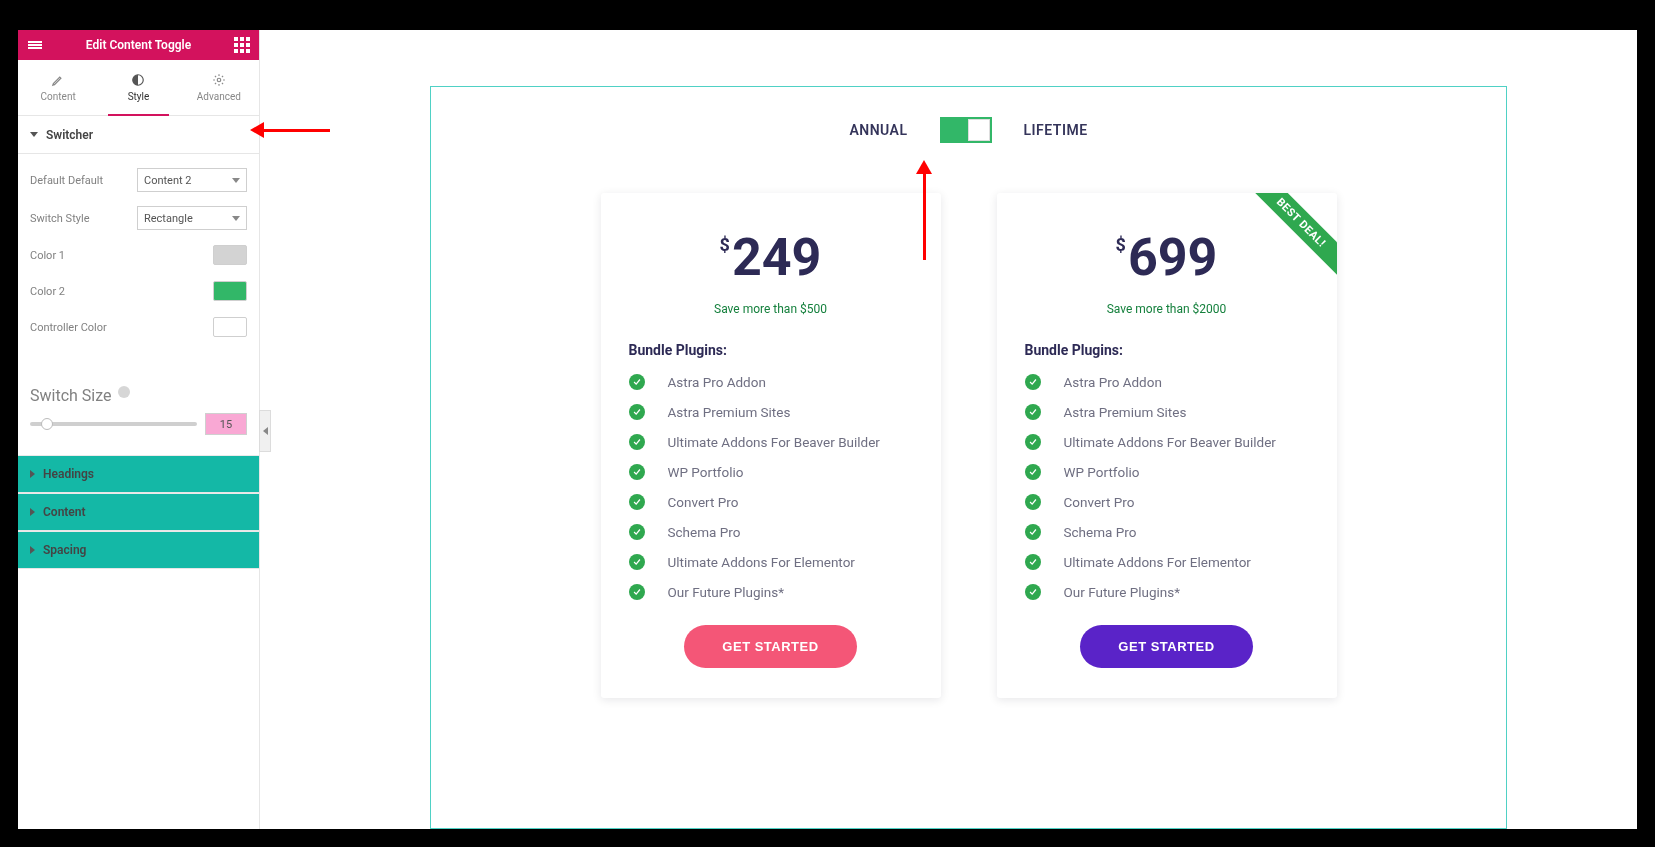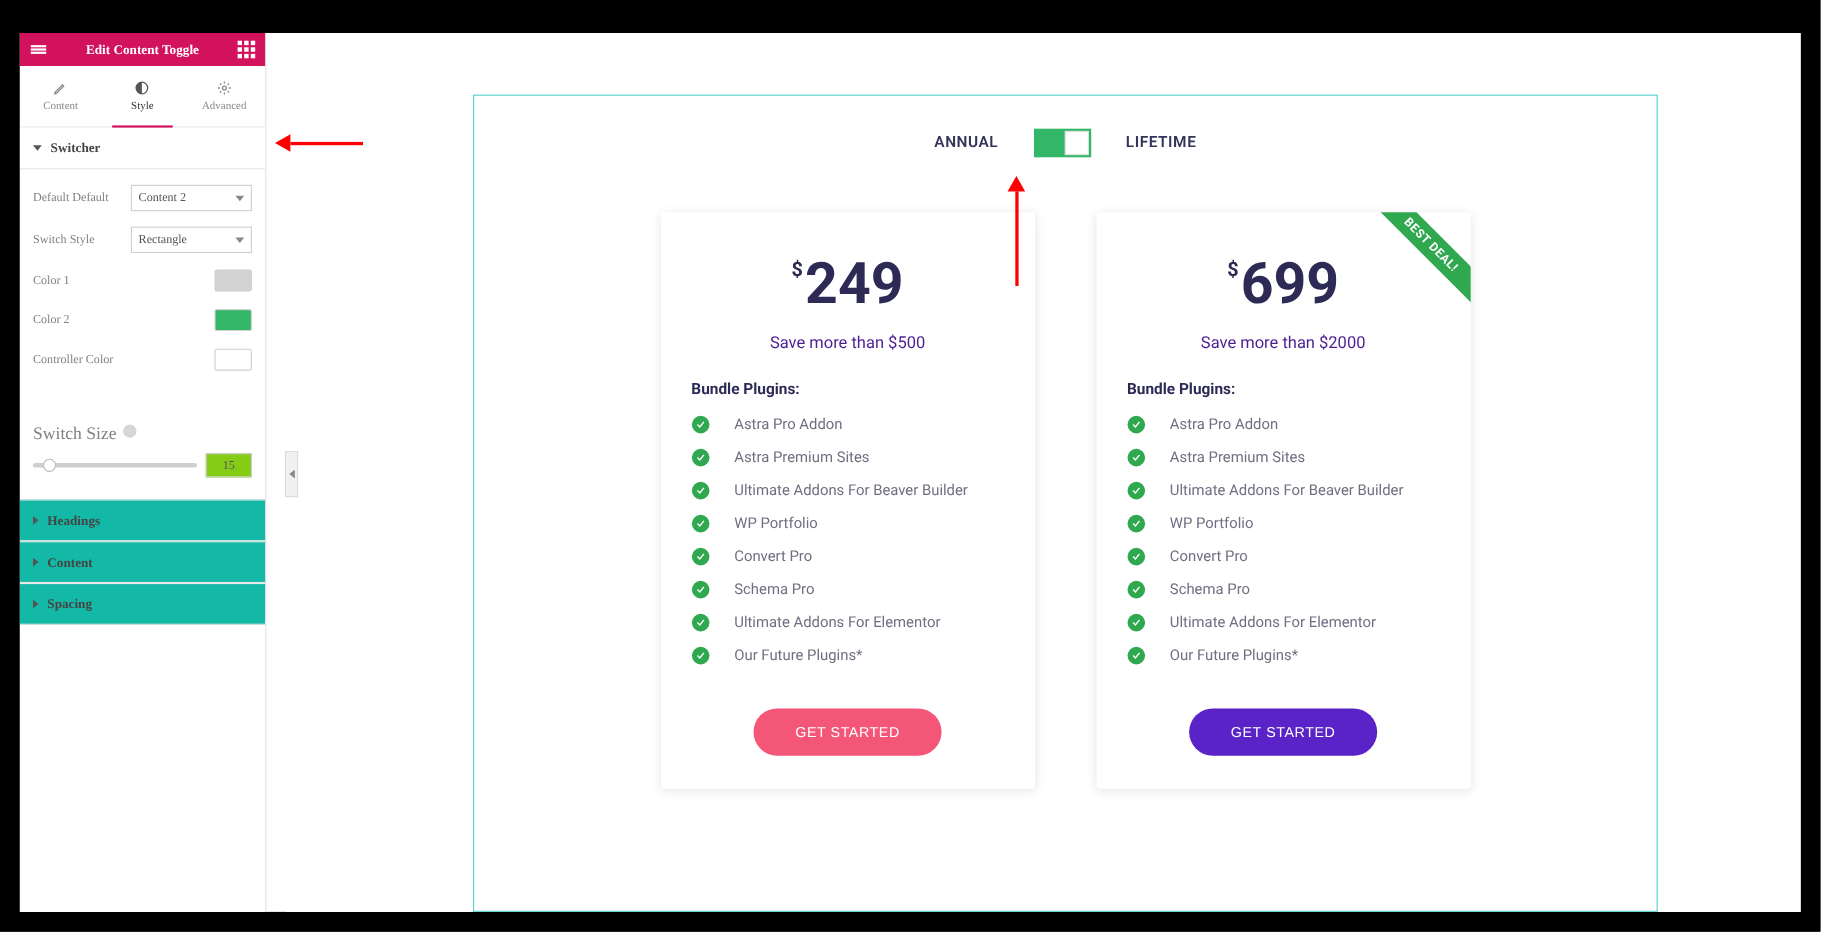--- a/index.html
+++ b/index.html
@@ -1,21 +1,21 @@
 <!DOCTYPE html>
 <html><head>
 <meta charset="utf-8">
 <style>
   * { box-sizing: border-box; margin: 0; padding: 0; }
   body { font-family: -apple-system, BlinkMacSystemFont, "Segoe UI", Roboto, Helvetica, Arial, sans-serif; background:#000; }
   .stage { width:1655px; height:847px; background:#000; padding:30px 18px 18px 18px; position:relative; }
   .inner { width:100%; height:100%; background:#fff; position:relative; overflow:hidden; }
 
   
-  .panel { position:absolute; left:0; top:0; width:224px; height:100%; background:#fff; border-right:1px solid #e6e6e6; display:flex; flex-direction:column; box-shadow:0 0 4px rgba(0,0,0,.06);font-family:Liberation Serif, serif; }
+  .panel { position:absolute; left:0; top:0; width:242px; height:100%; background:#fff; border-right:1px solid #e6e6e6; display:flex; flex-direction:column; box-shadow:0 0 4px rgba(0,0,0,.06); }
   .panel-header { height:30px; background:#d3125d; color:#fff; display:flex; align-items:center; justify-content:space-between; padding:0 8px; font-size:12px; font-weight:600; }
   .hicon { width:18px; height:18px; display:flex; align-items:center; justify-content:center; cursor:pointer; }
   .burger div{ width:14px; height:2px; background:#fff; margin:1px 0;}
   .grid9 { display:grid; grid-template-columns:repeat(3,4px); grid-template-rows:repeat(3,4px); gap:2px;}
   .grid9 span{ background:#fff;}
   .tabs { display:flex; height:56px; border-bottom:1px solid #e6e6e6;}
   .tab { flex:1; display:flex; flex-direction:column; align-items:center; justify-content:center; padding:6px 0; font-size:10px; color:#888; cursor:pointer; position:relative;}
   .tab.active{ color:#333;}
   .tab.active::after{ content:""; position:absolute; bottom:-1px; left:10px; right:10px; height:2px; background:#d3125d;}
   .tab svg { width:14px; height:14px; stroke:#888; fill:none; stroke-width:2; margin-bottom:4px;}
@@ -32,46 +32,46 @@
   .row label{ font-size:11px; color:#818181; }
   .select { width:110px; height:24px; border:1px solid #cfcfcf; background:#fff; display:flex; align-items:center; justify-content:space-between; padding:0 6px; font-size:11px; color:#555; cursor:pointer;}
   .select .sc{ width:0;height:0;border-left:4px solid transparent;border-right:4px solid transparent;border-top:5px solid #888;}
   .swatch{ width:34px; height:20px; border:1px solid #cfcfcf; border-radius:2px; cursor:pointer;}
   .slider-row{ display:block;}
   .slider-lbl{ display:flex; align-items:flex-start; gap:6px; font-size:16px; color:#818181; margin-bottom:8px;margin-top:48px;}
   .globe{ width:12px;height:12px;border-radius:50%;background:#d6d6d6;display:inline-block;}
   .slider-wrap{ display:flex; align-items:center; gap:8px;}
   .track{ flex:1; height:4px; background:#cfcfcf; position:relative; border-radius:2px;}
   .thumb{ position:absolute; left:10%; top:50%; transform:translate(-50%,-50%); width:12px;height:12px;border-radius:50%;background:#fff;border:1px solid #bbb;}
-  .numbox{ width:42px;height:22px;border:1px solid #cfcfcf;font-size:11px;display:flex;align-items:center;justify-content:center;color:#555;background:#84cc16;}
+  .numbox{ width:42px;height:22px;border:1px solid #cfcfcf;font-size:11px;display:flex;align-items:center;justify-content:center;color:#555;background:#f9a8d4;}
 
   
   .collapse-handle{ position:absolute; left:241px; top:380px; width:12px; height:42px; background:#f0f0f0; border:1px solid #dcdcdc; display:flex; align-items:center; justify-content:center; cursor:pointer; z-index:5;}
   .collapse-handle .ch-caret{width:0;height:0;border-top:4px solid transparent;border-bottom:4px solid transparent;border-right:5px solid #888;}
 
   
   .canvas{ position:absolute; left:242px; right:0; top:0; bottom:0; background:#fff;}
   .canvas-inner{ position:absolute; left:170px; right:130px; top:56px; bottom:0; border:1px solid #4fd1c5;}
 
   .toggle-row{ display:flex; align-items:center; justify-content:center; gap:32px; padding:30px 0 10px; font-size:14px; font-weight:600; color:#34345a; letter-spacing:.5px;}
   .switch{ width:52px; height:26px; background:#32b768; position:relative; cursor:pointer;}
   .switch .knob{ position:absolute; right:2px; top:2px; width:22px; height:22px; background:#fff; border:1px solid #ddd;}
   .cards{ display:flex; gap:56px; justify-content:center; padding:40px 0 0;}
   .card{ width:340px; background:#fff; border-radius:3px; box-shadow:0 2px 10px rgba(20,20,40,.10); padding:34px 28px 30px; position:relative; overflow:hidden;}
   .ribbon{ position:absolute; top:18px; right:-44px; width:160px; transform:rotate(45deg); background:#2fa84f; color:#fff; font-size:11px; font-weight:700; text-align:center; padding:5px 0; letter-spacing:.5px;}
   .price{ text-align:center; color:#2d2a55; font-weight:700;}
   .price .dollar{ font-size:18px; vertical-align:24px; margin-right:2px;}
   .price .amount{ font-size:52px;}
-  .subtitle{ text-align:center; font-size:15px; color:#4c1d95; margin-top:14px; margin-bottom:26px;}
+  .subtitle{ text-align:center; font-size:12px; color:#15803d; margin-top:14px; margin-bottom:26px;}
   .feat-title{ font-size:14px; font-weight:700; color:#2d2a55; margin-bottom:16px;}
   .feat-list{ list-style:none;}
   .feat-list li{ display:flex; align-items:center; gap:23px; font-size:13.5px; color:#6f6f82; margin-bottom:14px;}
   .check{ width:16px;height:16px;border-radius:50%;background:#2fa84f;display:flex;align-items:center;justify-content:center;flex-shrink:0;}
   .check svg{width:10px;height:10px;stroke:#fff;stroke-width:3;fill:none;}
-  .cta{ display:block; margin:40px auto 0; border:none; border-radius:999px; padding:14px 38px; font-size:13px; font-weight:400; color:#fff; letter-spacing:.5px; cursor:pointer;}
+  .cta{ display:block; margin:25px auto 0; border:none; border-radius:999px; padding:14px 38px; font-size:13px; font-weight:700; color:#fff; letter-spacing:.5px; cursor:pointer;}
   .cta.pink{ background:#f45677;}
   .cta.purple{ background:#5a23c8;}
 
   
   .arrow-h{ position:absolute; left:232px; top:92px; width:80px; height:16px; z-index:20;}
   .arrow-h .line{position:absolute; left:14px; right:0; top:7px; height:3px; background:#ff0000;}
   .arrow-h .head{position:absolute; left:0; top:0; width:0;height:0; border-top:8px solid transparent; border-bottom:8px solid transparent; border-right:14px solid #ff0000;}
 
   .arrow-v{ position:absolute; left:898px; top:130px; width:16px; height:100px; z-index:20;}
   .arrow-v .line{position:absolute; top:14px; bottom:0; left:7px; width:3px; background:#ff0000;}

